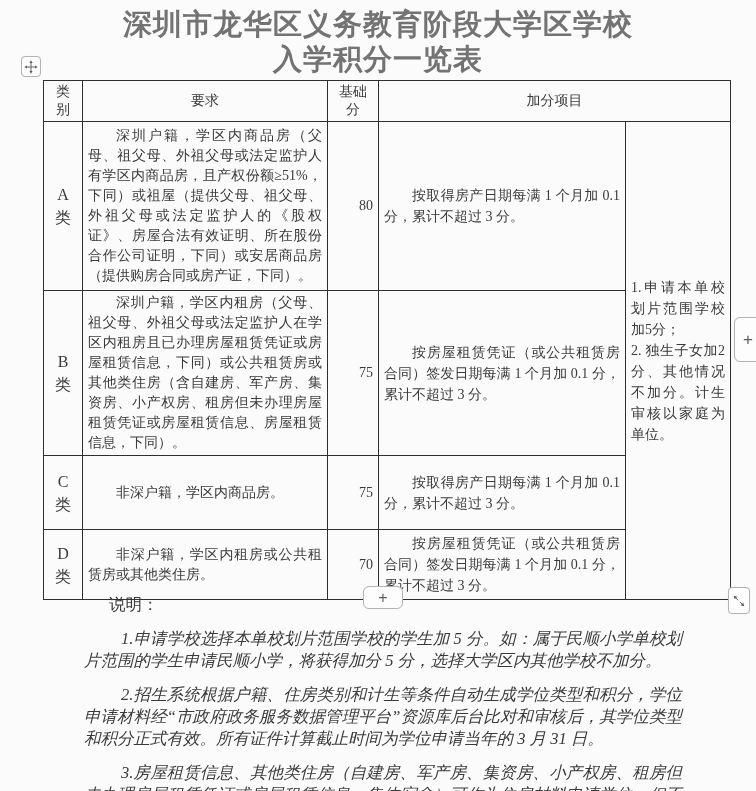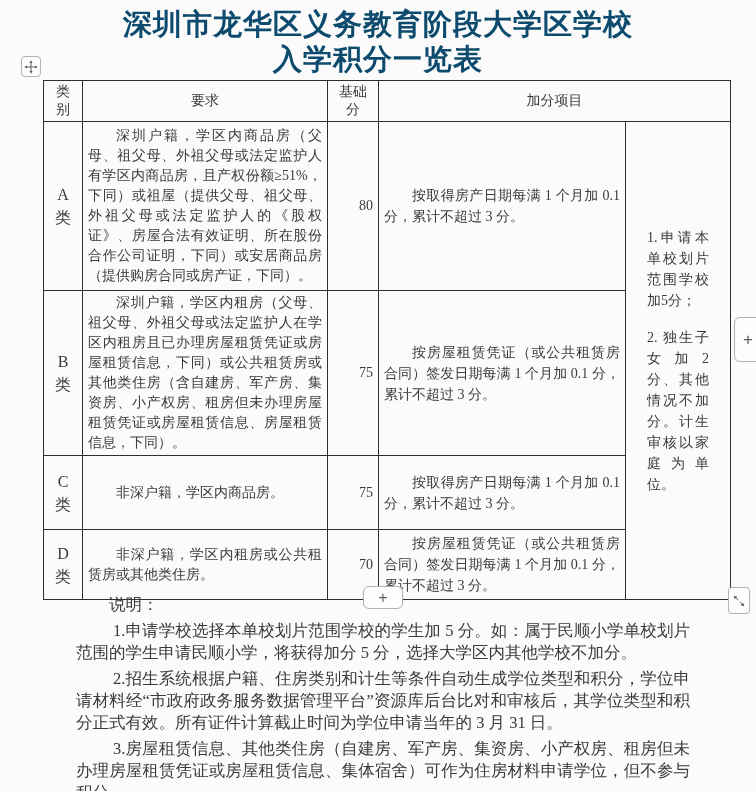--- a/index.html
+++ b/index.html
@@ -17,21 +17,21 @@
   }
   .doc-title {
     position: absolute;
     top: 7px;
     left: 0;
     width: 100%;
     text-align: center;
     font-size: 29px;
     line-height: 35px;
     font-weight: 700;
-    color: #0c4a6e;
+    color: #737373;
     letter-spacing: 1px;
   }
   
   .main-table {
     position: absolute;
     left: 43px;
     top: 80px;
     width: 687px;
     border-collapse: collapse;
     table-layout: fixed;
@@ -48,21 +48,21 @@
   .hdr .wrap-narrow { display: inline-block; width: 1.1em; word-break: break-all; }
   .hdr .wrap-med    { display: inline-block; width: 2.2em; word-break: break-all; }
   .cat-cell { text-align: center; }
   .cat-cell .wrap-cat { display: inline-block; width: 1.1em; word-break: break-all; line-height: 23px; font-size: 16px; }
   .req-cell  { text-align: justify; line-height: 20px; }
   .req-cell  .cell-text { text-indent: 2em; }
   .score-cell { text-align: right; font-size: 15px; }
   .bonus-cell { text-align: justify; line-height: 21px; padding: 2px 7px; }
   .bonus-cell .cell-text { text-indent: 2em; }
   .sharednote-cell { font-size: 13px; line-height: 21px; padding: 2px 4px; text-align: justify; vertical-align: middle; }
-  .sharednote-cell .note-block { margin: 16px; }
+  .sharednote-cell .note-block { margin: 0; }
   
   .ctl {
     position: absolute;
     background: #fdfdfd;
     border: 1px solid #b3b3b3;
     border-radius: 4px;
     display: flex;
     align-items: center;
     justify-content: center;
     color: #5d5d5d;
@@ -78,21 +78,21 @@
     position: absolute;
     left: 72px;
     top: 594px;
     width: 622px;
     font-size: 16.5px;
     line-height: 22px;
     text-align: justify;
     color: #3a3a3a;
   }
   .notes-section .notes-label { text-indent: 37px; margin: 0; }
-  .notes-section p { margin: 4px; text-indent: 37px; }
+  .notes-section p { margin: 12px; text-indent: 37px; font-style: italic; }
 </style>
 </head>
 <body>
 
 <div class="page">
 
   <div class="doc-title">
     <div>深圳市龙华区义务教育阶段大学区学校</div>
     <div>入学积分一览表</div>
   </div>

